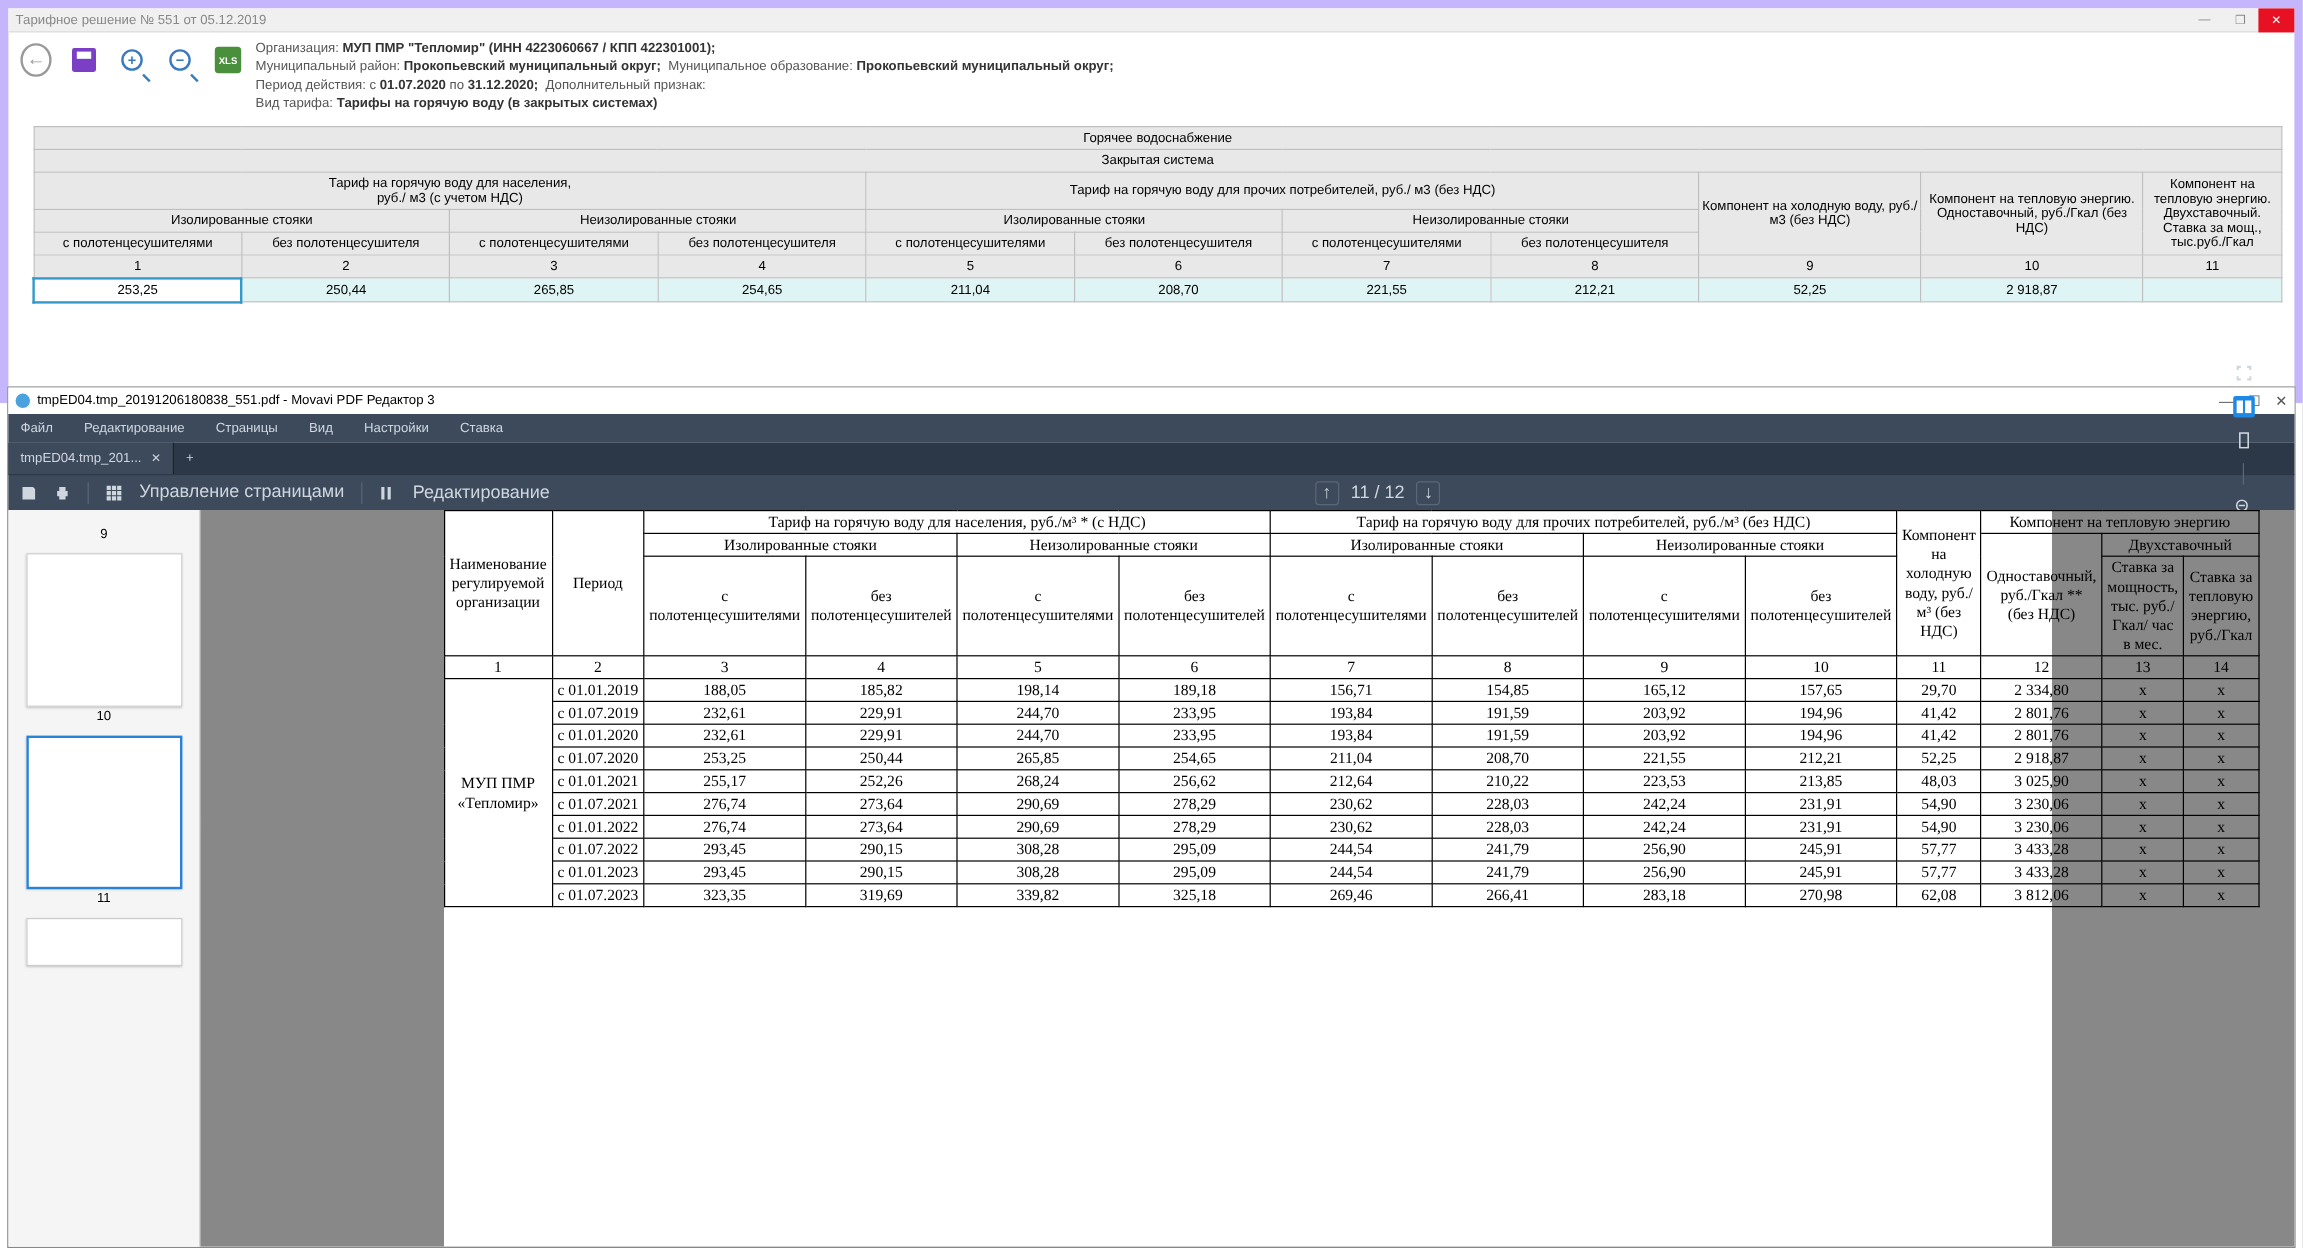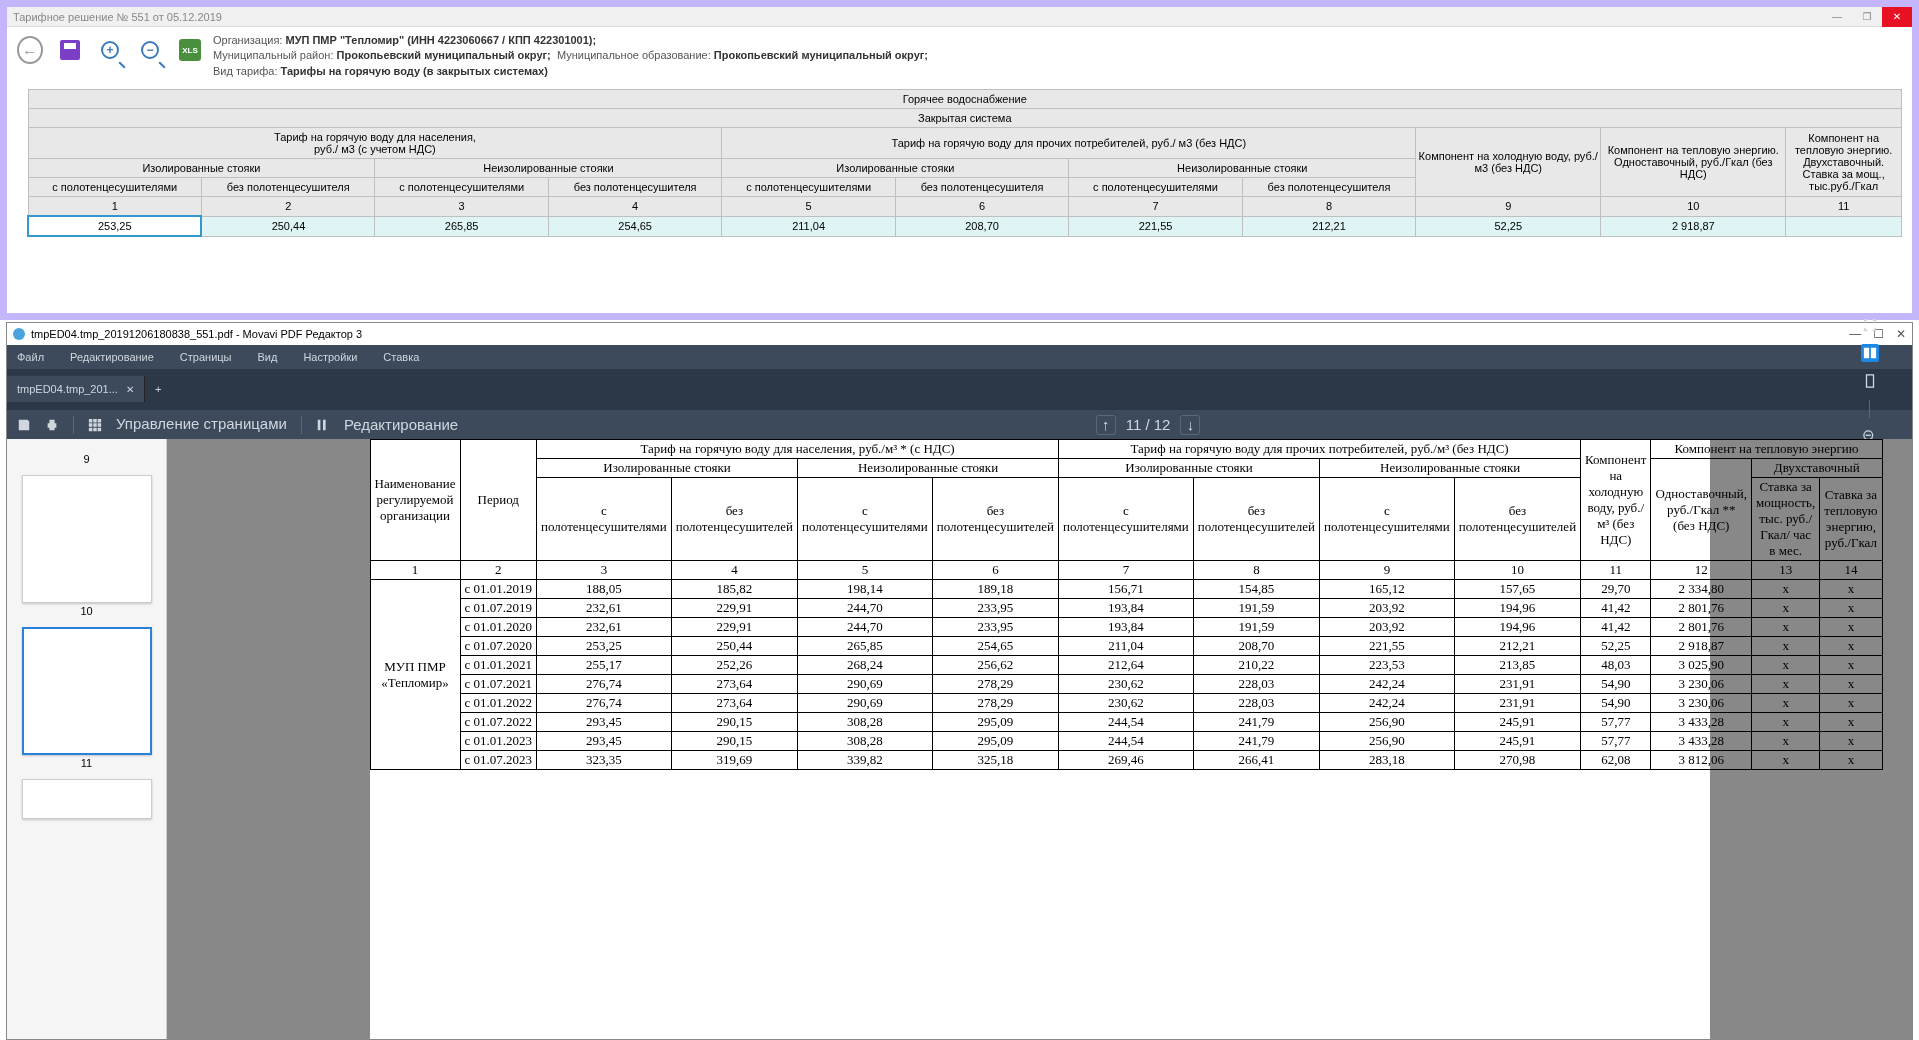--- a/index.html
+++ b/index.html
@@ -37,21 +37,21 @@
 .pdf-window { position: absolute; top: 322px; left: 6px; right: 6px; bottom: 0; border: 1px solid #888; background: #fff; display:flex; flex-direction:column; }
 .pdf-titlebar { height: 22px; background: #fff; display: flex; justify-content: space-between; align-items: center; padding: 0 6px; font-size: 11px; }
 .pdf-titlebar-left { display:flex; align-items:center; gap:6px; }
 .pdf-logo { width:12px; height:12px; border-radius:50%; background:#4aa3df; }
 .pdf-win-controls { display:flex; gap:12px; color:#555; }
 .pdf-win-controls span { cursor:pointer; font-size:12px; }
 
 .pdf-menubar { height: 24px; background: #3d4a5c; color: #cfd6de; display: flex; align-items: center; padding: 0 10px; gap: 26px; font-size: 11px; }
 .pdf-menubar span { cursor:pointer; }
 
-.pdf-tabbar { height: 40px; background: #2c3847; display:flex; align-items:center; }
+.pdf-tabbar { height: 26px; background: #2c3847; display:flex; align-items:center; }
 .pdf-tab { height:26px; background:#3d4a5c; color:#cfd6de; padding:0 10px; display:flex; align-items:center; gap:8px; font-size:11px; border-right:1px solid #222; }
 .pdf-tab .x { font-size:10px; cursor:pointer; }
 .pdf-add-tab { width:26px; height:26px; display:flex; align-items:center; justify-content:center; color:#cfd6de; cursor:pointer; }
 
 .pdf-toolbar { height: 30px; background: #3d4a5c; display:flex; align-items:center; justify-content:space-between; padding:0 10px; color:#cfd6de; font-size:15px; border-top:1px solid #2c3847; }
 .pdf-toolbar-left { display:flex; align-items:center; gap:14px; }
 .pdf-toolbar-right { display:flex; align-items:center; gap:12px;flex-direction:column; }
 .pdf-tb-icon { cursor:pointer; display:flex; align-items:center; gap:4px; }
 .pdf-tb-icon svg { width:14px; height:14px; fill:#cfd6de; }
 .pdf-nav { display:flex; align-items:center; gap:10px; }
@@ -101,20 +101,21 @@
       <div class="tb-icon zoom-icon">
           <div class="mag">−</div>
         </div>
       <div class="tb-icon">
           <div class="xls-icon">XLS</div>
         </div>
     </div>
     <div class="org-info">
       <div><span>Организация:</span> <b>МУП ПМР "Тепломир" (ИНН 4223060667 / КПП 422301001);</b></div>
       <div><span>Муниципальный район:</span> <b>Прокопьевский муниципальный округ;</b>&nbsp;&nbsp;<span>Муниципальное образование:</span> <b>Прокопьевский муниципальный округ;</b></div>
+      <div><span>Период действия: с</span> <b>01.07.2020</b> <span>по</span> <b>31.12.2020;</b>&nbsp;&nbsp;<span>Дополнительный признак:</span></div>
       <div><span>Вид тарифа:</span> <b>Тарифы на горячую воду (в закрытых системах)</b></div>
     </div>
   </div>
 
   <div class="tariff-table-wrap">
     <table class="tariff-table">
       <colgroup>
         <col style="width:7.5%">
           <col style="width:7.5%">
           <col style="width:7.5%">

